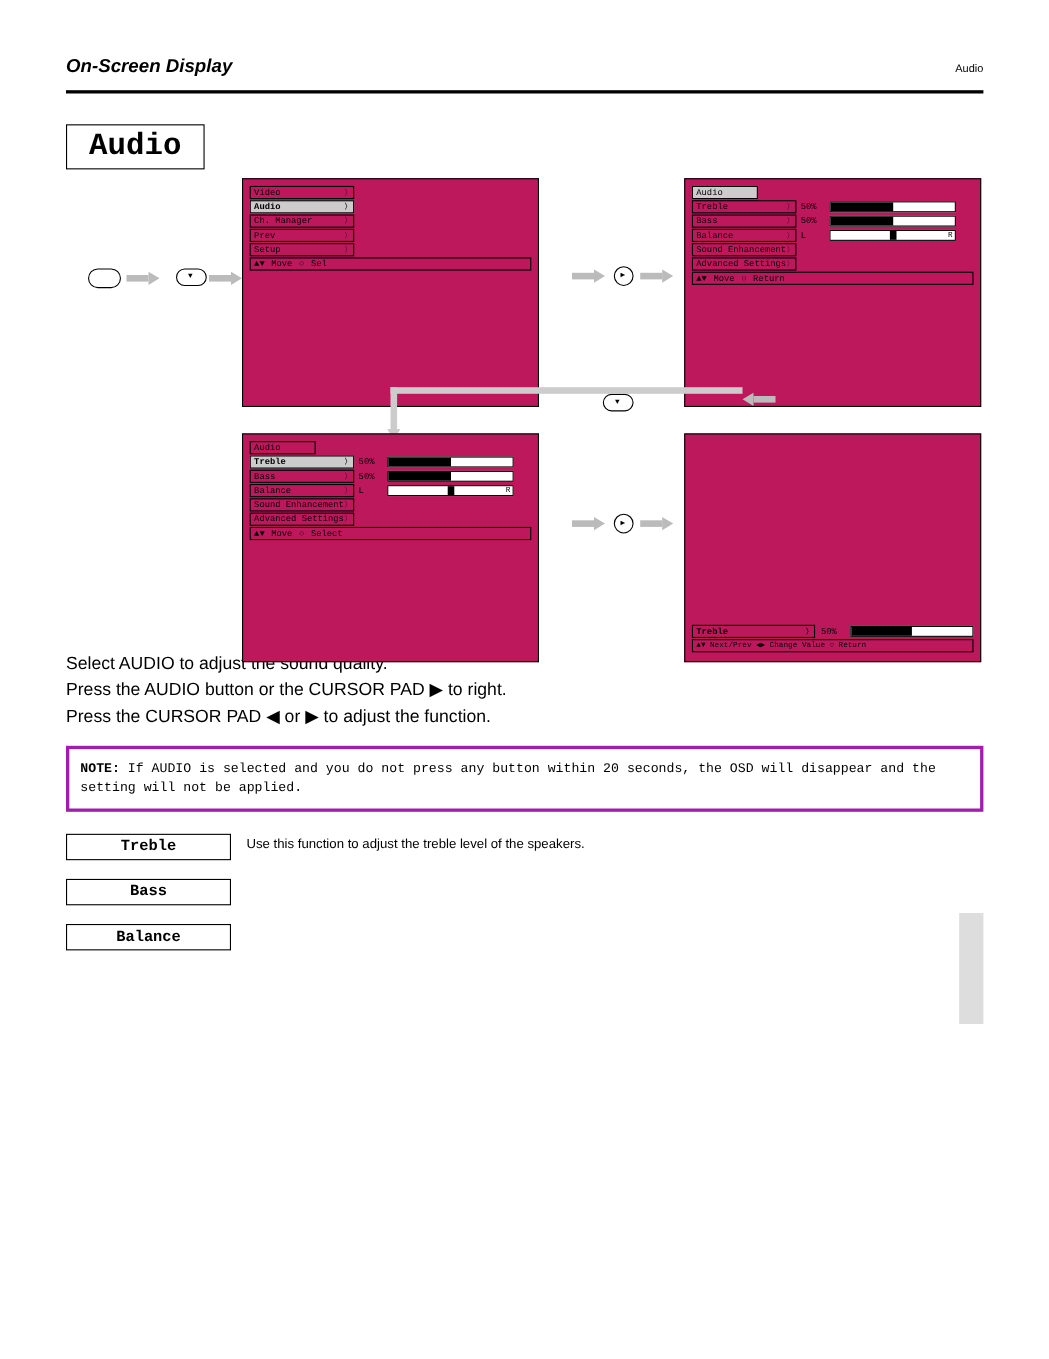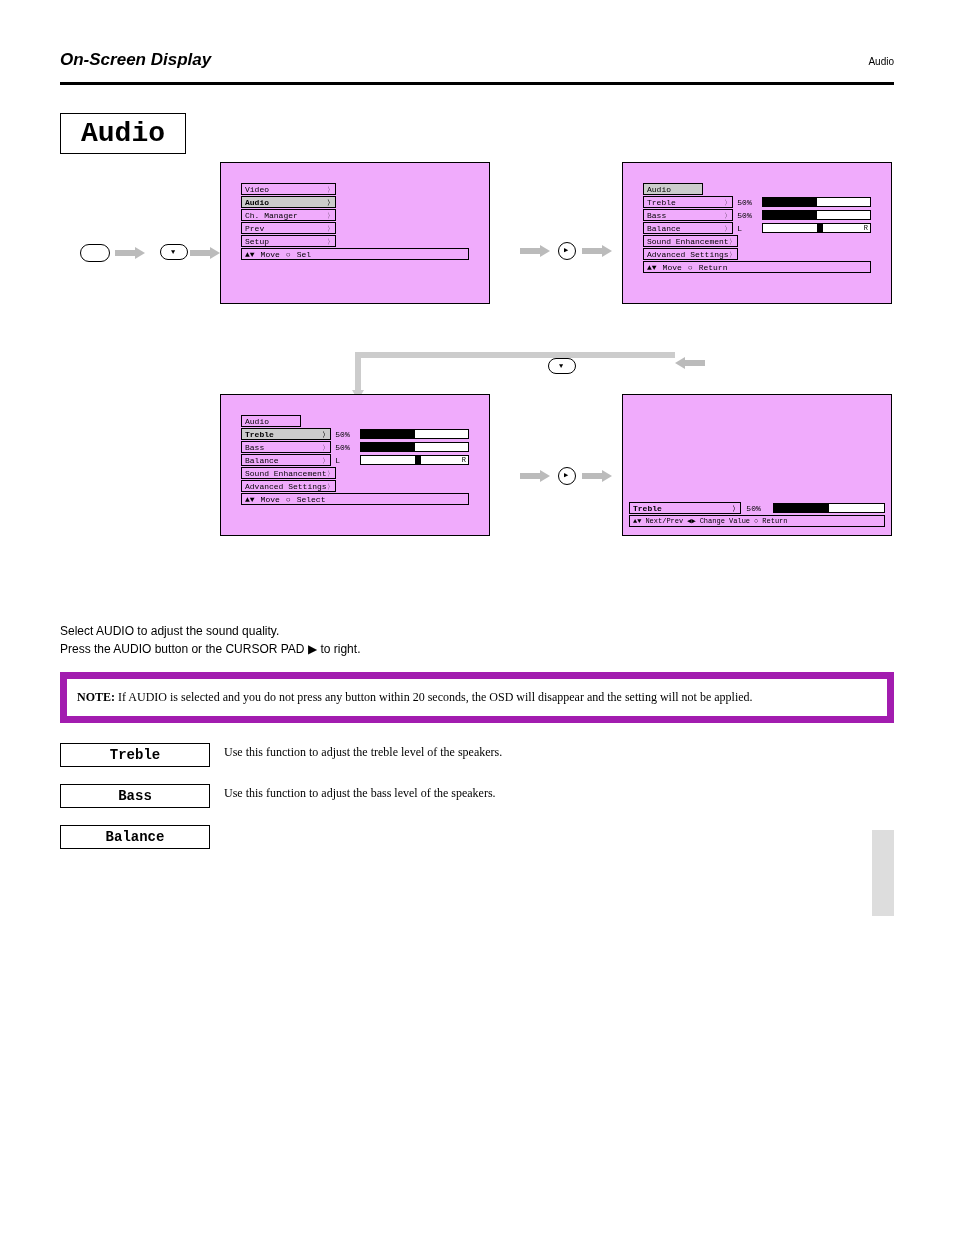--- a/index.html
+++ b/index.html
@@ -5,21 +5,21 @@
 *{box-sizing:border-box;margin:0;padding:0}
 body{font-family:"Courier New",monospace;background:#fff;width:954px;position:relative}
 .page{padding:50px 60px 50px 60px}
 .thick-rule{border-top:3px solid #000;margin-bottom:20px}
 .page-header{margin-bottom:12px}
 .hdr-row{display:flex;justify-content:space-between;align-items:baseline;font-family:Arial,sans-serif}
 .hdr-left{font-size:17px;font-style:italic;font-weight:bold}
 .hdr-right{font-size:10px}
 .title-box{border:1px solid #000;display:inline-block;padding:4px 20px;font-family:"Courier New",monospace;font-size:28px;font-weight:bold;margin:8px 0 8px 0}
 .flow{position:relative;height:420px}
-.screen{position:absolute;border:1.5px solid #000;background:#f0abfc;width:270px;height:142px;padding:20px}
+.screen{position:absolute;border:1.5px solid #000;background:#be185d;width:270px;height:208px;padding:6px}
 .screen.s1{left:160px;top:0}
 .screen.s2{left:562px;top:0}
 .screen.s3{left:160px;top:232px}
 .screen.s4{left:562px;top:232px}
 .breadcrumb{display:flex;margin-bottom:1px}
 .crumb{border:1px solid #000;font-size:8px;padding:0 3px;height:12px;line-height:11px;min-width:60px;position:relative}
 .crumb.sel{background:#ccc}
 .menu-row{display:flex;margin-bottom:1px;align-items:center;gap:4px}
 .menu-item{border:1px solid #000;font-size:8px;padding:0 3px;height:12px;line-height:11px;width:95px;position:relative}
 .menu-item.sel{background:#ccc;font-weight:bold}
@@ -57,27 +57,27 @@
 .path-elbow .v{position:absolute;left:0;top:0;width:6px;height:38px;background:#ccc}
 .path-elbow .ah{position:absolute;left:-3px;top:38px;border-top:10px solid #ccc;border-left:6px solid transparent;border-right:6px solid transparent}
 .a1{left:55px;top:85px}
 .a2{left:130px;top:85px}
 .a3{left:460px;top:83px}
 .a4{left:522px;top:83px}
 .a5{left:460px;top:308px}
 .a6{left:522px;top:308px}
 .a7{left:615px;top:195px}
 .a7.rev{width:30px}
-.body-text{font-family:Arial,sans-serif;font-size:12px;line-height:1.5;margin:40px 0 0 0}
+.body-text{font-family:Arial,sans-serif;font-size:16px;line-height:1.5;margin:10px 0 0 0}
 .body-text .sym{font-family:Arial}
-.note-box{border:7px solid #a21caf;padding:10px;margin:14px 0 20px 0;font-family:Liberation Serif, serif;font-size:12px;line-height:1.4}
+.note-box{border:3px solid #a21caf;padding:10px;margin:14px 0 20px 0;font-family:Liberation Mono, monospace;font-size:12px;line-height:1.4}
 .note-label{font-weight:bold}
 .section-box{border:1px solid #000;display:inline-block;width:150px;text-align:center;padding:3px 0;font-family:"Courier New",monospace;font-weight:bold;font-size:14px;margin-bottom:3px}
 .section-row{display:flex;gap:14px;align-items:flex-start;margin-bottom:14px}
-.section-desc{font-family:Liberation Serif, serif;font-size:12px;flex:1;padding-top:2px}
+.section-desc{font-family:Liberation Sans, sans-serif;font-size:12px;flex:1;padding-top:2px}
 .side-tab{position:absolute;right:60px;top:830px;width:22px;height:350px;background:#ddd}
 .side-tab-text{writing-mode:vertical-rl;font-family:Arial,sans-serif;font-size:11px;font-weight:bold;text-align:center;height:100%;padding:6px 4px}
 .page-num{position:absolute;right:66px;top:1196px;font-family:Arial,sans-serif;font-size:11px}
 </style>
 </head>
 <body>
 
 <div class="page">
   <div class="page-header">
     <div class="hdr-row">
@@ -233,33 +233,33 @@
             <span>Return</span>
         </div>
       </div>
     </div>
 
   </div>
 
   <div class="body-text">
     <div>Select AUDIO to adjust the sound quality.</div>
     <div><span>Press the AUDIO button or the CURSOR PAD </span><span class="sym">▶</span><span> to right.</span></div>
+    <div><span>Press the CURSOR PAD </span><span class="sym">◀</span> or <span class="sym">▶</span><span> to adjust the function.</span></div>
   </div>
 
   <div class="note-box">
     <span class="note-label">NOTE:</span><span> If AUDIO is selected and you do not press any button within 20 seconds, the OSD will disappear and the setting will not be applied.</span>
   </div>
 
   <div class="section-row">
     <div class="section-box">Treble</div>
     <div class="section-desc">Use this function to adjust the treble level of the speakers.</div>
   </div>
   <div class="section-row">
     <div class="section-box">Bass</div>
-    <div class="section-desc">Use this function to adjust the bass level of the speakers.</div>
   </div>
   <div class="section-row">
     <div class="section-box">Balance</div>
   </div>
 </div>
 
 <div class="side-tab">
   <div class="side-tab-text">On-Screen Display</div>
 </div>
 <div class="page-num">43</div>

